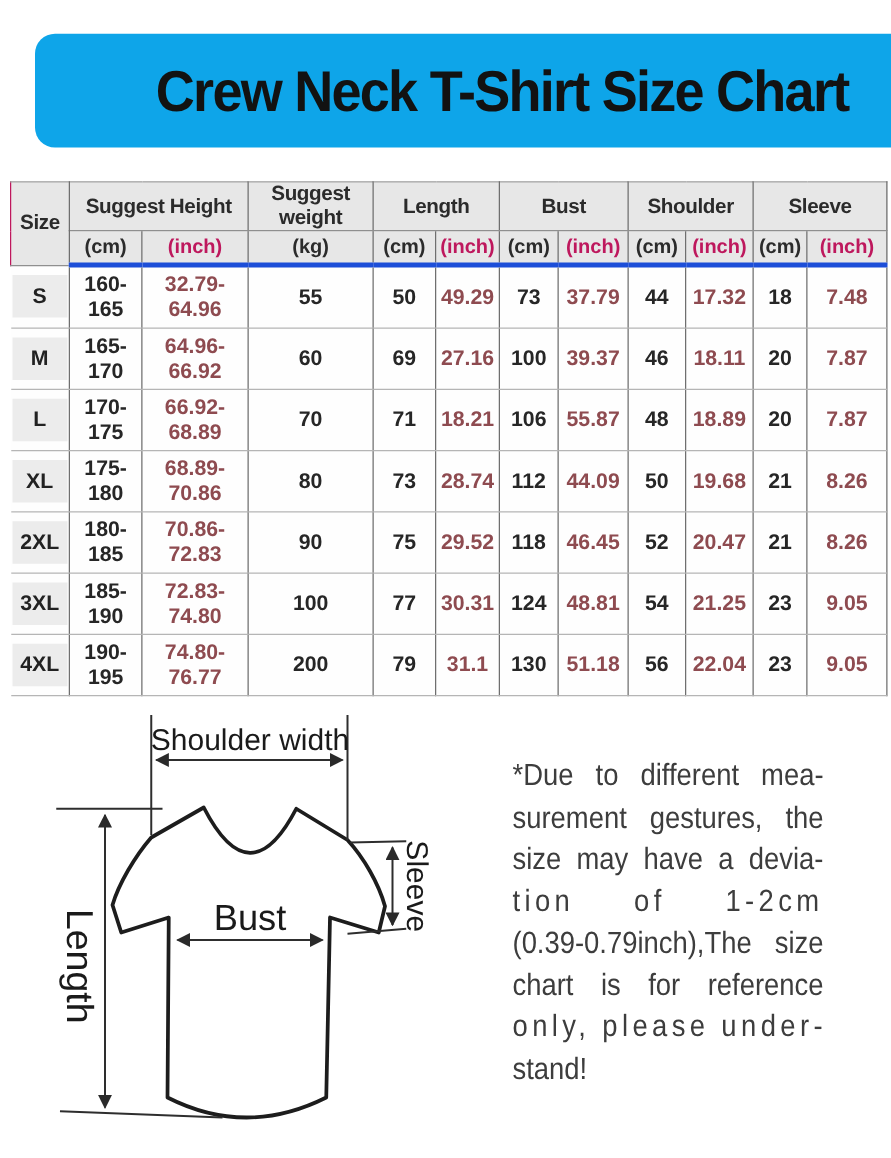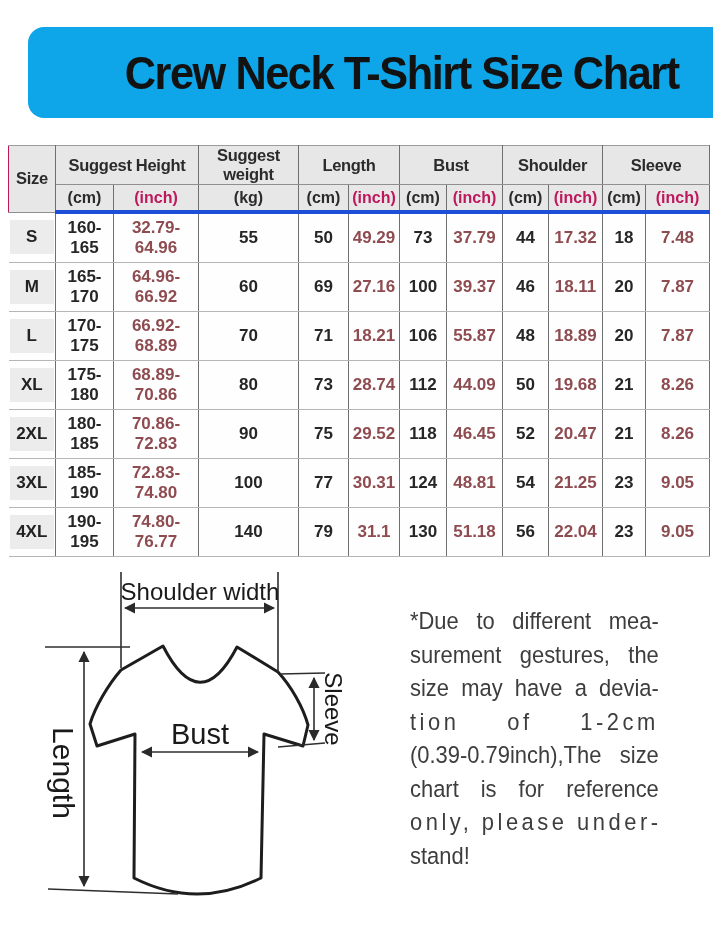--- a/index.html
+++ b/index.html
@@ -187,21 +187,21 @@
       <td class="in">48.81</td>
       <td>54</td>
       <td class="in">21.25</td>
       <td>23</td>
       <td class="in">9.05</td>
     </tr>
     <tr>
       <td class="sz"><span class="chip">4XL</span></td>
       <td>190-195</td>
       <td class="in">74.80-76.77</td>
-      <td>140</td>
+      <td>200</td>
       <td>79</td>
       <td class="in">31.1</td>
       <td>130</td>
       <td class="in">51.18</td>
       <td>56</td>
       <td class="in">22.04</td>
       <td>23</td>
       <td class="in">9.05</td>
     </tr>
   </tbody>

